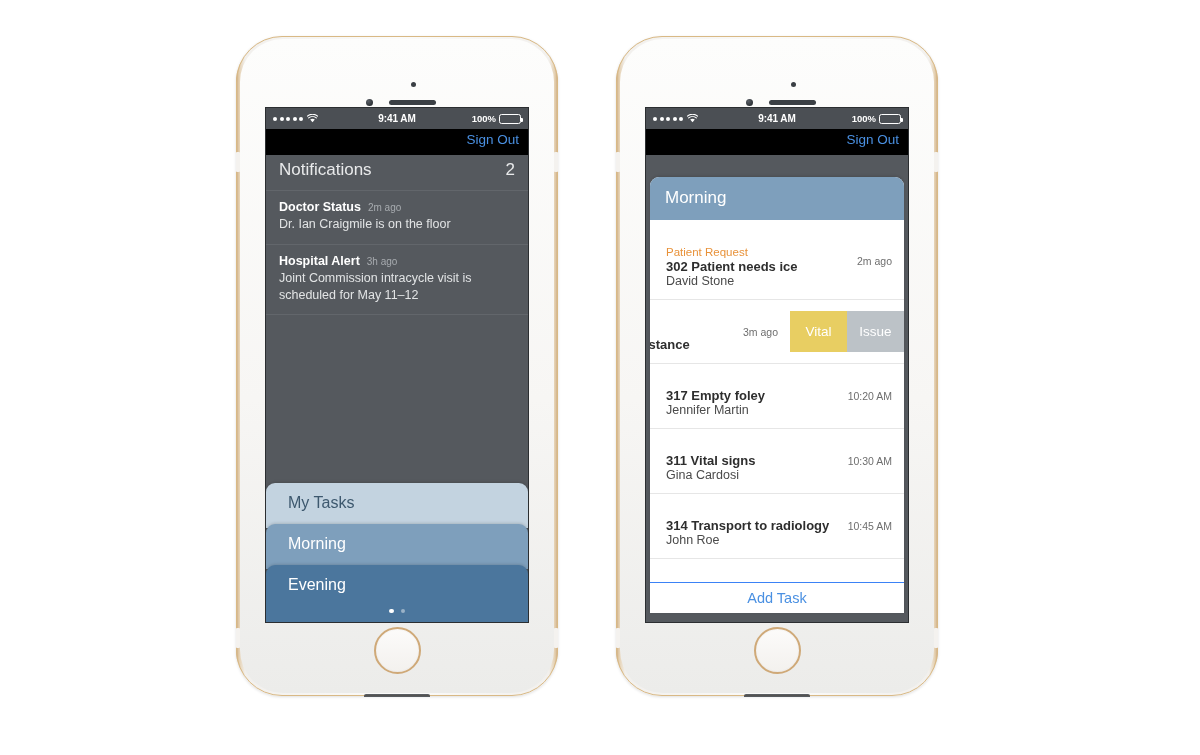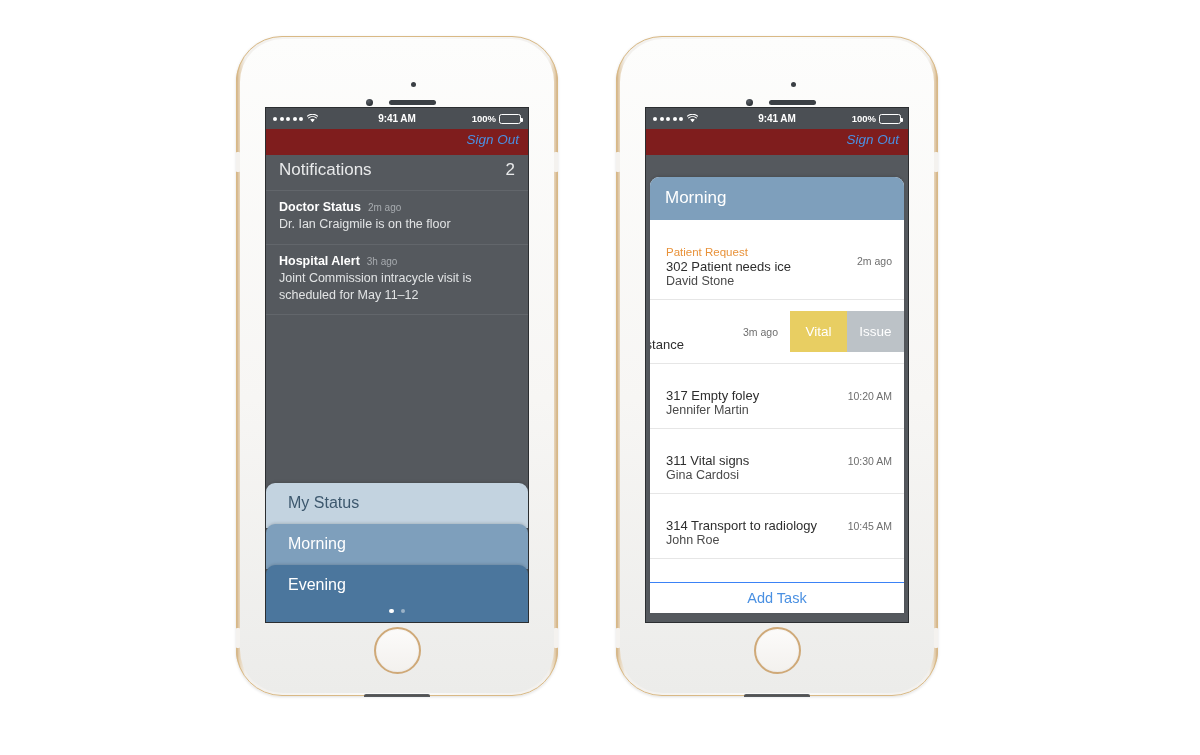--- a/index.html
+++ b/index.html
@@ -178,24 +178,23 @@
   .batt-fill { width: 100%; height: 100%; background: #ffffff; border-radius: 1px; }
   .batt-cap {
     position: absolute; right: -3px; top: 3px;
     width: 2px; height: 4px;
     background: #ffffff;
     border-radius: 0 1px 1px 0;
   }
 
   
   .signout-bar {
-    background: #7f1d1d;
+    background: #000000;
     text-align: right;
     padding: 1px 9px 7px 0;
-    font-style: italic;
   }
   .signout-link {
     color: #4a90e2;
     font-size: 13.5px;
     cursor: pointer;
   }
 
   
   .notif-panel { background: #55595e; height: 100%; }
 
@@ -319,21 +318,21 @@
   }
   .task-main { flex: 1; min-width: 0; margin-top: 13px; }
   .task-kind {
     color: #e8923a;
     font-size: 11.5px;
     margin-bottom: 1px;
   }
   .task-desc {
     color: #2e2e2e;
     font-size: 13px;
-    font-weight: normal;
+    font-weight: bold;
     white-space: nowrap;
   }
   .task-person {
     color: #4a4a4a;
     font-size: 12.5px;
     white-space: nowrap;
   }
   .task-time {
     color: #6e6e6e;
     font-size: 10.5px;
@@ -453,21 +452,21 @@
             <span class="notif-name">Hospital Alert</span>
             <span class="notif-time">3h ago</span>
           </div>
           <div class="notif-body">Joint Commission intracycle visit is scheduled for May 11–12</div>
         </div>
 
       </div>
 
       <div class="card-stack">
         <div class="task-card c1">
-          <span>My Status</span>
+          <span>My Tasks</span>
         </div>
         <div class="task-card c2">
           <span>Morning</span>
         </div>
         <div class="task-card c4">
           <span>Evening</span>
           <div class="pager">
             <span class="pg-dot"></span>
             <span class="pg-dot off"></span>
           </div>

